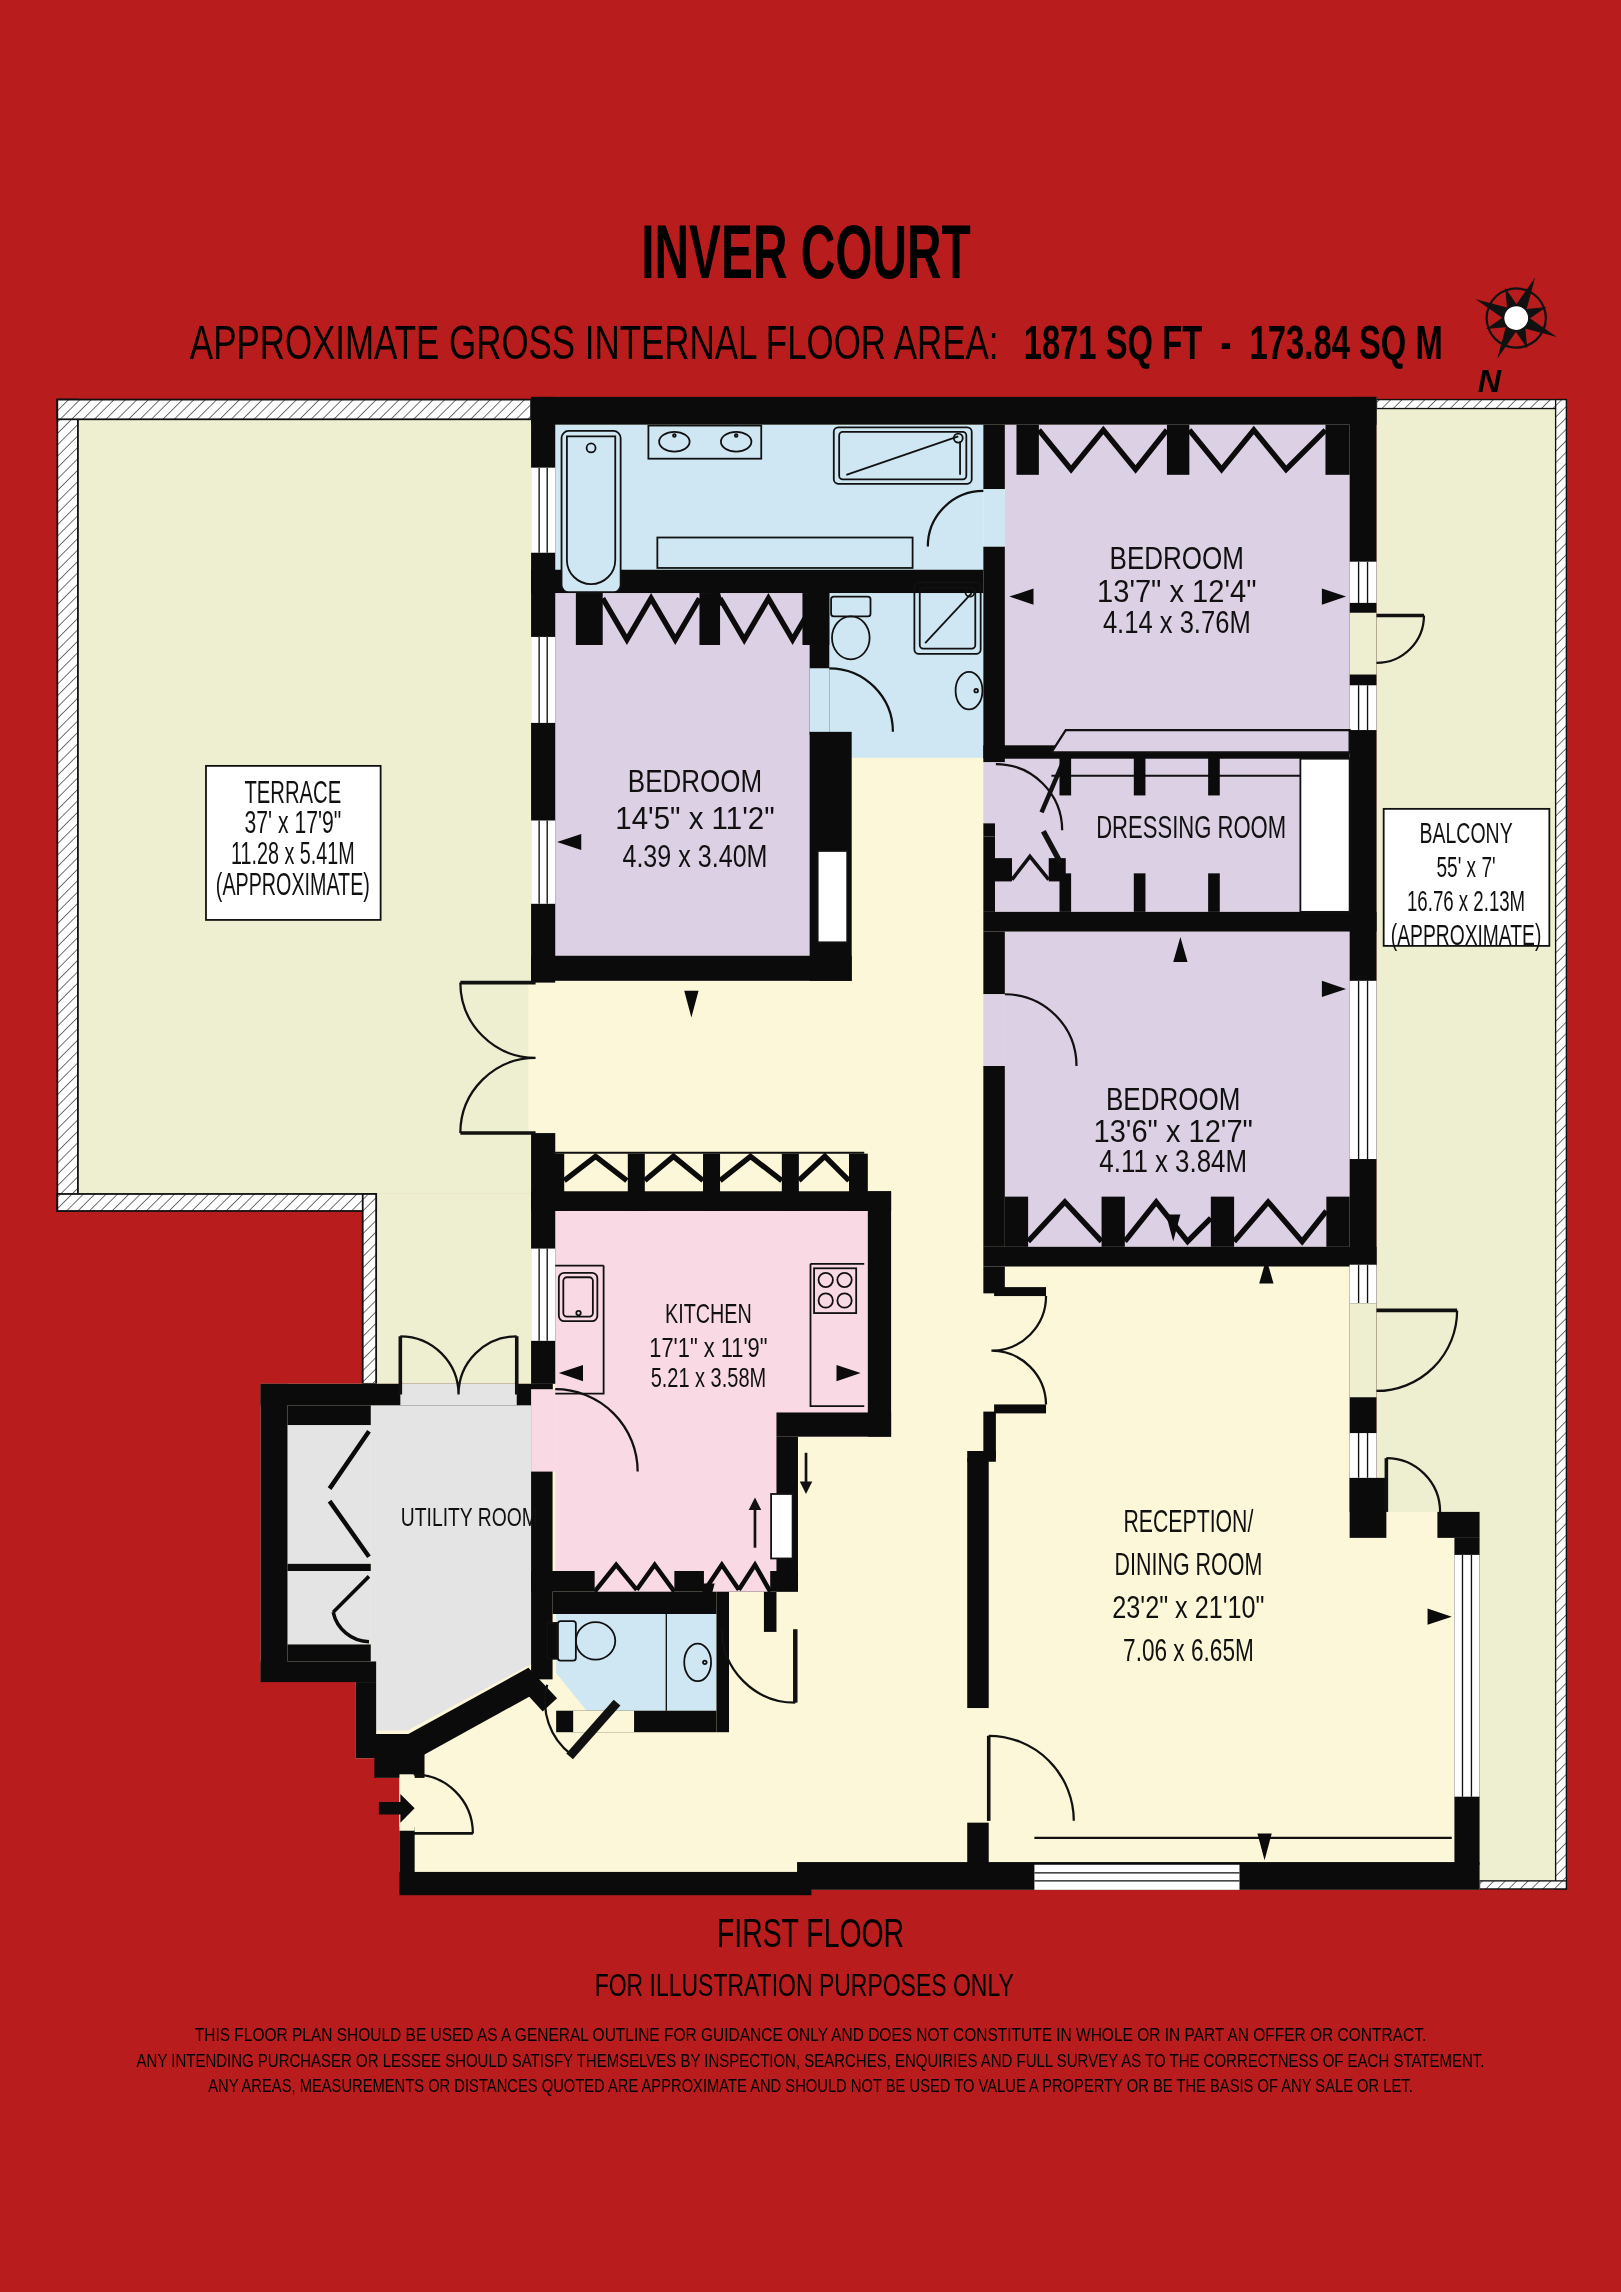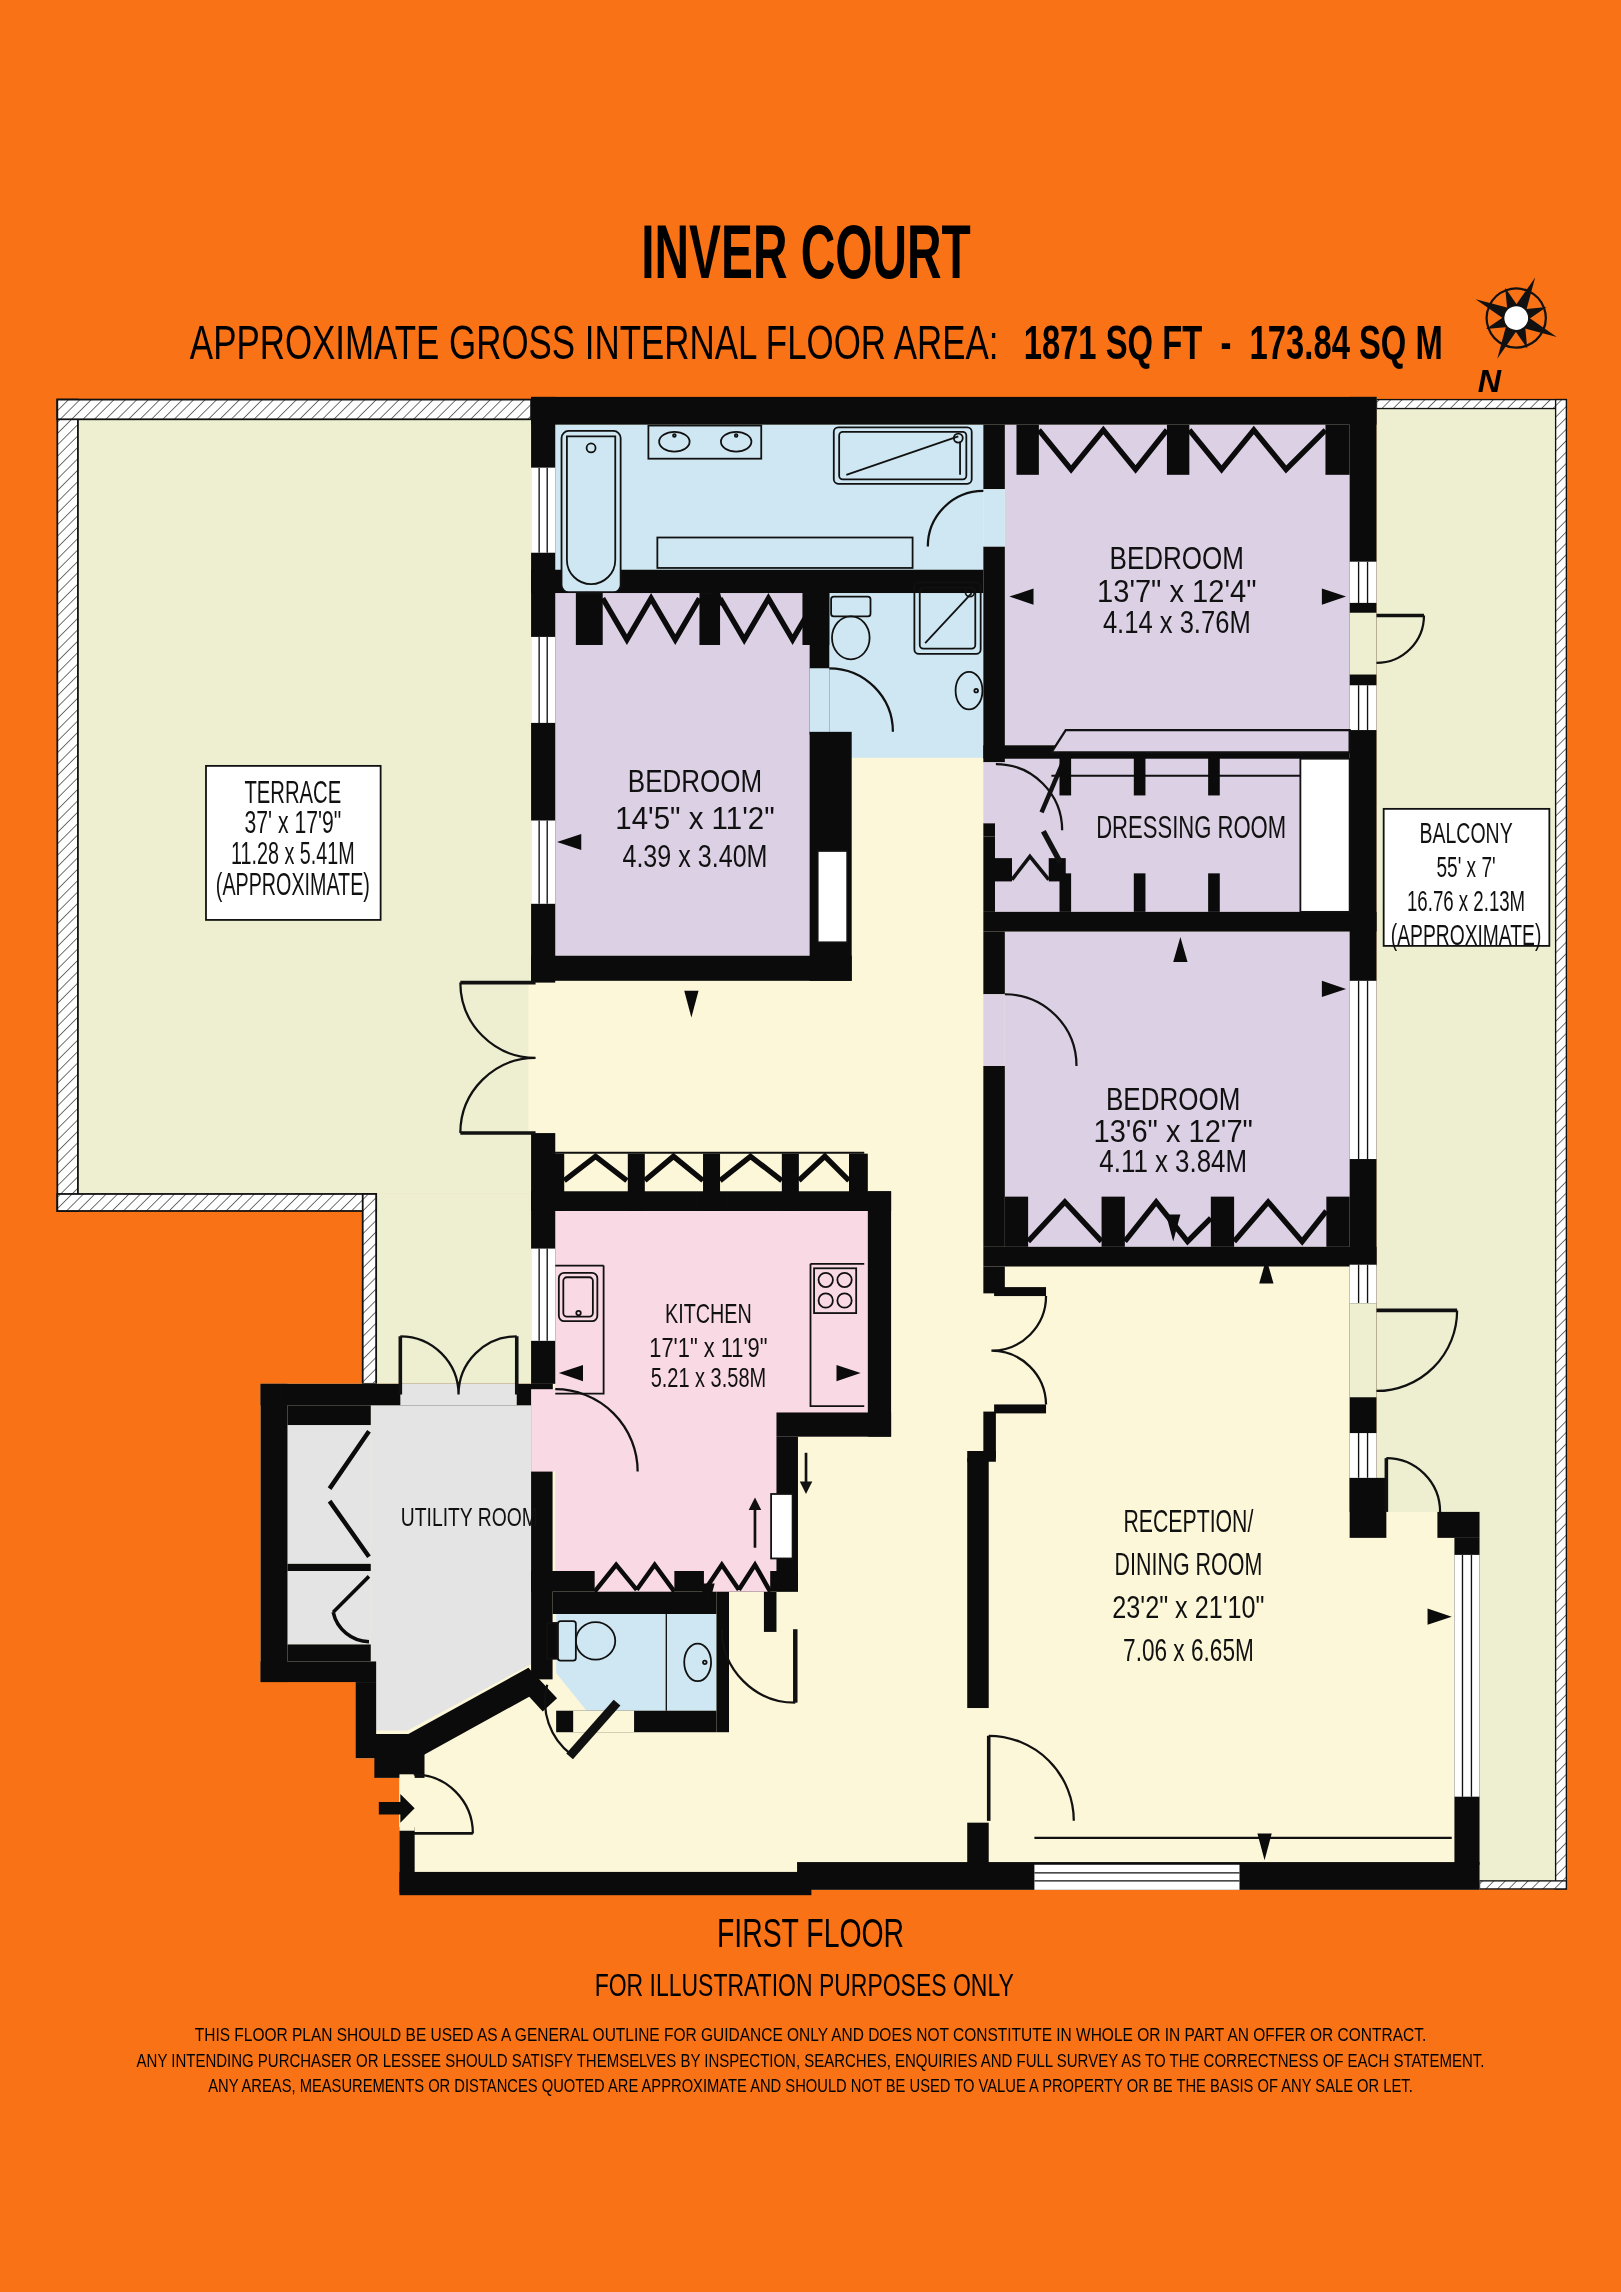--- a/index.html
+++ b/index.html
@@ -1,16 +1,16 @@
 <!DOCTYPE html>
 <html style="font-size:14.3px"><head>
 <meta charset="utf-8">
 <style>
   html,body{margin:0;padding:0;background:#fff;}
-  .page{position:relative;width:1621px;height:2293px;background:#f97316;overflow:hidden;
+  .page{position:relative;width:1621px;height:2293px;background:#b91c1c;overflow:hidden;
         font-family:"Liberation Sans", sans-serif;}
   svg{position:absolute;left:0;top:0;}
 </style>
 </head>
 <body>
 <div class="page">
 
 <svg width="1621" height="2293" viewBox="0 0 1810 2560">
 <defs>
 <pattern id="hatch" width="9" height="9" patternUnits="userSpaceOnUse" patternTransform="rotate(45)">

